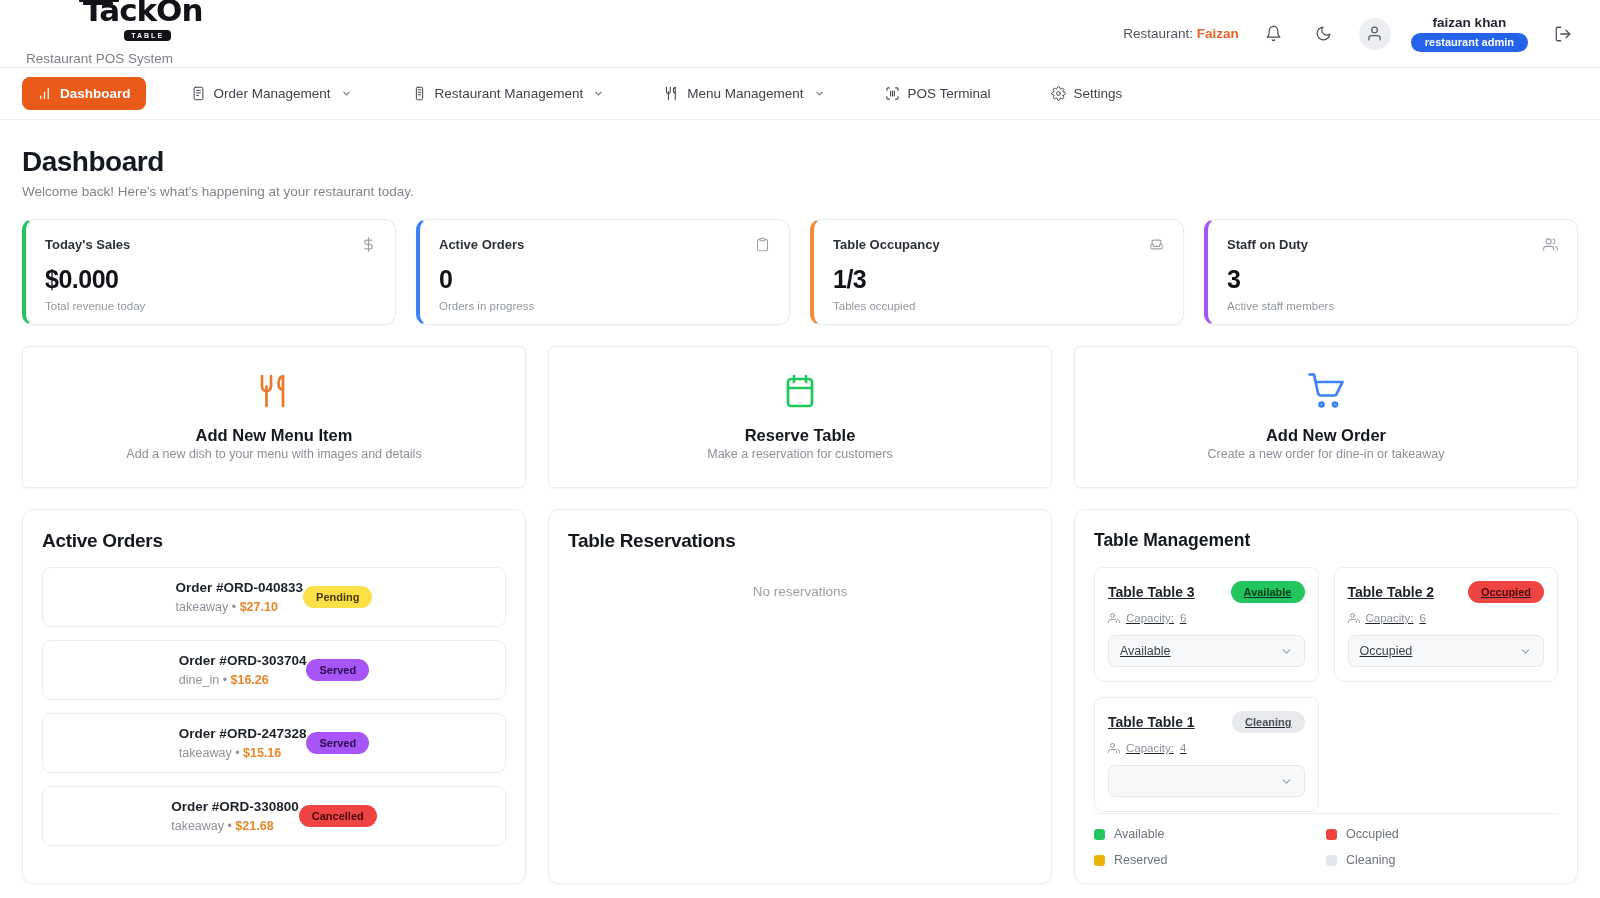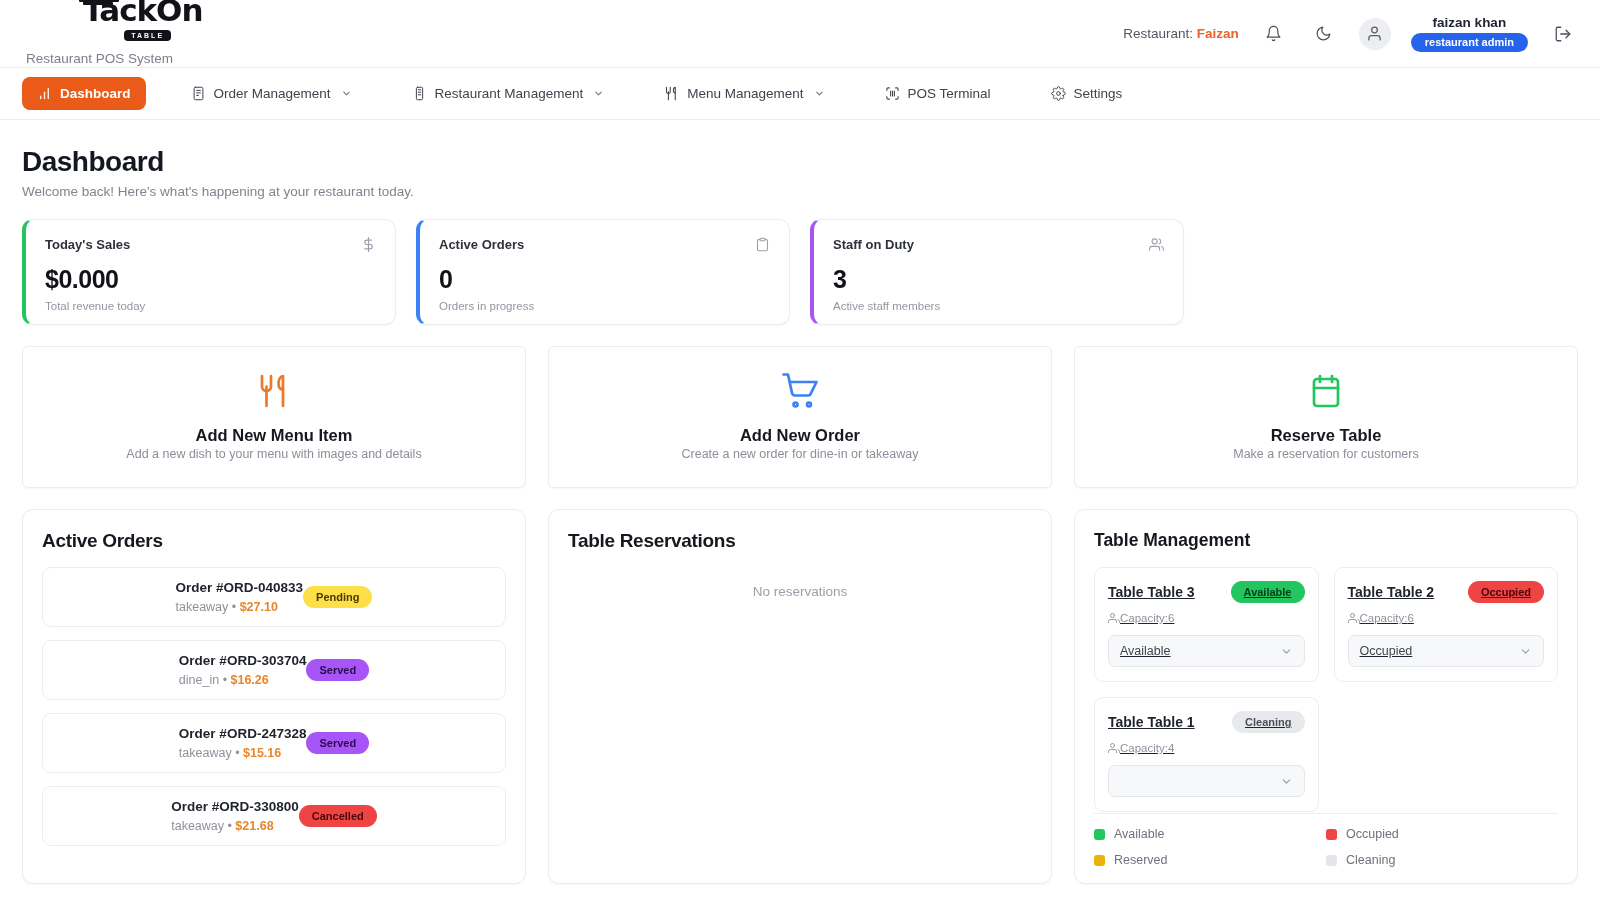--- a/index.html
+++ b/index.html
@@ -141,21 +141,21 @@
   .tm-title { font-size: 17.5px; font-weight: 700; color: #15191f; }
   .tm-grid {
     display: grid; grid-template-columns: 1fr 1fr; gap: 15px; margin-top: 16px; text-decoration: underline;
   }
   .tm-card { border: 1px solid #ebedf0; border-radius: 9px; padding: 13px 13px 14px 13px; }
   .tm-head { display: flex; align-items: center; justify-content: space-between; }
   .tm-name { font-size: 14px; font-weight: 700; color: #1e222b; }
   .pill-available { background: #22c55e; color: #053d1a; }
   .pill-occupied  { background: #ef4444; color: #4a0606; }
   .pill-cleaning  { background: #e7e9ec; color: #4b5059; }
-  .tm-cap { font-size: 11.5px; color: #8d919b; margin-top: 9px; display: flex; align-items: center; }
+  .tm-cap { font-size: 11.5px; color: #8d919b; margin-top: 9px; display: flex; align-items: center; gap: 6px; }
   .tm-select {
     margin-top: 11px; height: 32px; border: 1px solid #e5e7eb; border-radius: 7px;
     background: #f7f8f9; display: flex; align-items: center; justify-content: space-between;
     padding: 0 11px; font-size: 12.5px; color: #3f434d;
   }
   .tm-select .chev { color: #9aa0ab; }
   .tm-legend {
     position: absolute; left: 19px; right: 19px; bottom: 16px;
     border-top: 1px solid #eceef1; padding-top: 13px;
     display: grid; grid-template-columns: 1fr 1fr; row-gap: 12px;
@@ -324,20 +324,33 @@
           <svg width="15" height="15" viewBox="0 0 24 24" fill="none" stroke="currentColor" stroke-width="1.7" stroke-linecap="round" stroke-linejoin="round">
               <path d="M16 4h2a2 2 0 0 1 2 2v14a2 2 0 0 1-2 2H6a2 2 0 0 1-2-2V6a2 2 0 0 1 2-2h2"></path>
               <rect x="8" y="2" width="8" height="4" rx="1"></rect>
             </svg>
         </span>
       </div>
       <div class="stat-value">0</div>
       <div class="stat-desc">Orders in progress</div>
     </div>
 
+    <div class="stat-card" style="border-left-color:#f08b3c">
+      <div class="stat-head">
+        <span class="stat-label">Table Occupancy</span>
+        <span class="stat-icon">
+          <svg width="15" height="15" viewBox="0 0 24 24" fill="none" stroke="currentColor" stroke-width="1.7" stroke-linecap="round" stroke-linejoin="round">
+              <path d="M5 11V7a2 2 0 0 1 2-2h10a2 2 0 0 1 2 2v4"></path>
+              <path d="M3 13a2 2 0 0 1 4 0v2h10v-2a2 2 0 0 1 4 0v4a2 2 0 0 1-2 2H5a2 2 0 0 1-2-2z"></path>
+            </svg>
+        </span>
+      </div>
+      <div class="stat-value">1/3</div>
+      <div class="stat-desc">Tables occupied</div>
+    </div>
 
     <div class="stat-card" style="border-left-color:#a855f7">
       <div class="stat-head">
         <span class="stat-label">Staff on Duty</span>
         <span class="stat-icon">
           <svg width="15" height="15" viewBox="0 0 24 24" fill="none" stroke="currentColor" stroke-width="1.7" stroke-linecap="round" stroke-linejoin="round">
               <path d="M17 21v-2a4 4 0 0 0-4-4H5a4 4 0 0 0-4 4v2"></path>
               <circle cx="9" cy="7" r="4"></circle>
               <path d="M23 21v-2a4 4 0 0 0-3-3.87"></path>
               <path d="M16 3.13a4 4 0 0 1 0 7.75"></path>
@@ -358,43 +371,43 @@
             <line x1="7" y1="9" x2="7" y2="22"></line>
             <path d="M18 2c-1.5 0-3 1.8-3 5 0 2.4 1 4 3 4z"></path>
             <line x1="18" y1="11" x2="18" y2="22"></line>
           </svg>
       </span>
       <div class="quick-title">Add New Menu Item</div>
       <div class="quick-desc">Add a new dish to your menu with images and details</div>
     </div>
 
     <div class="quick-card">
-      <span class="quick-icon" style="color:#3b82f6">
-        <svg width="36" height="36" viewBox="0 0 24 24" fill="none" stroke="currentColor" stroke-width="1.8" stroke-linecap="round" stroke-linejoin="round">
-            <circle cx="9" cy="21" r="1.3"></circle>
-            <circle cx="18" cy="21" r="1.3"></circle>
-            <path d="M1 1h3l2.68 12.39a2 2 0 0 0 2 1.61h8.64a2 2 0 0 0 2-1.61L23 6H6"></path>
-          </svg>
-      </span>
-      <div class="quick-title">Add New Order</div>
-      <div class="quick-desc">Create a new order for dine-in or takeaway</div>
-    </div>
-
-    <div class="quick-card">
       <span class="quick-icon" style="color:#22c55e">
         <svg width="36" height="36" viewBox="0 0 24 24" fill="none" stroke="currentColor" stroke-width="1.8" stroke-linecap="round" stroke-linejoin="round">
             <rect x="4" y="4" width="16" height="18" rx="2"></rect>
             <line x1="4" y1="10" x2="20" y2="10"></line>
             <line x1="8" y1="2" x2="8" y2="6"></line>
             <line x1="16" y1="2" x2="16" y2="6"></line>
           </svg>
       </span>
       <div class="quick-title">Reserve Table</div>
       <div class="quick-desc">Make a reservation for customers</div>
     </div>
+
+    <div class="quick-card">
+      <span class="quick-icon" style="color:#3b82f6">
+        <svg width="36" height="36" viewBox="0 0 24 24" fill="none" stroke="currentColor" stroke-width="1.8" stroke-linecap="round" stroke-linejoin="round">
+            <circle cx="9" cy="21" r="1.3"></circle>
+            <circle cx="18" cy="21" r="1.3"></circle>
+            <path d="M1 1h3l2.68 12.39a2 2 0 0 0 2 1.61h8.64a2 2 0 0 0 2-1.61L23 6H6"></path>
+          </svg>
+      </span>
+      <div class="quick-title">Add New Order</div>
+      <div class="quick-desc">Create a new order for dine-in or takeaway</div>
+    </div>
   </div>
 
   <div class="panels">
 
     <div class="panel">
       <div class="panel-title">Active Orders</div>
       <div class="order-list">
 
         <div class="order-row">
           <div>

